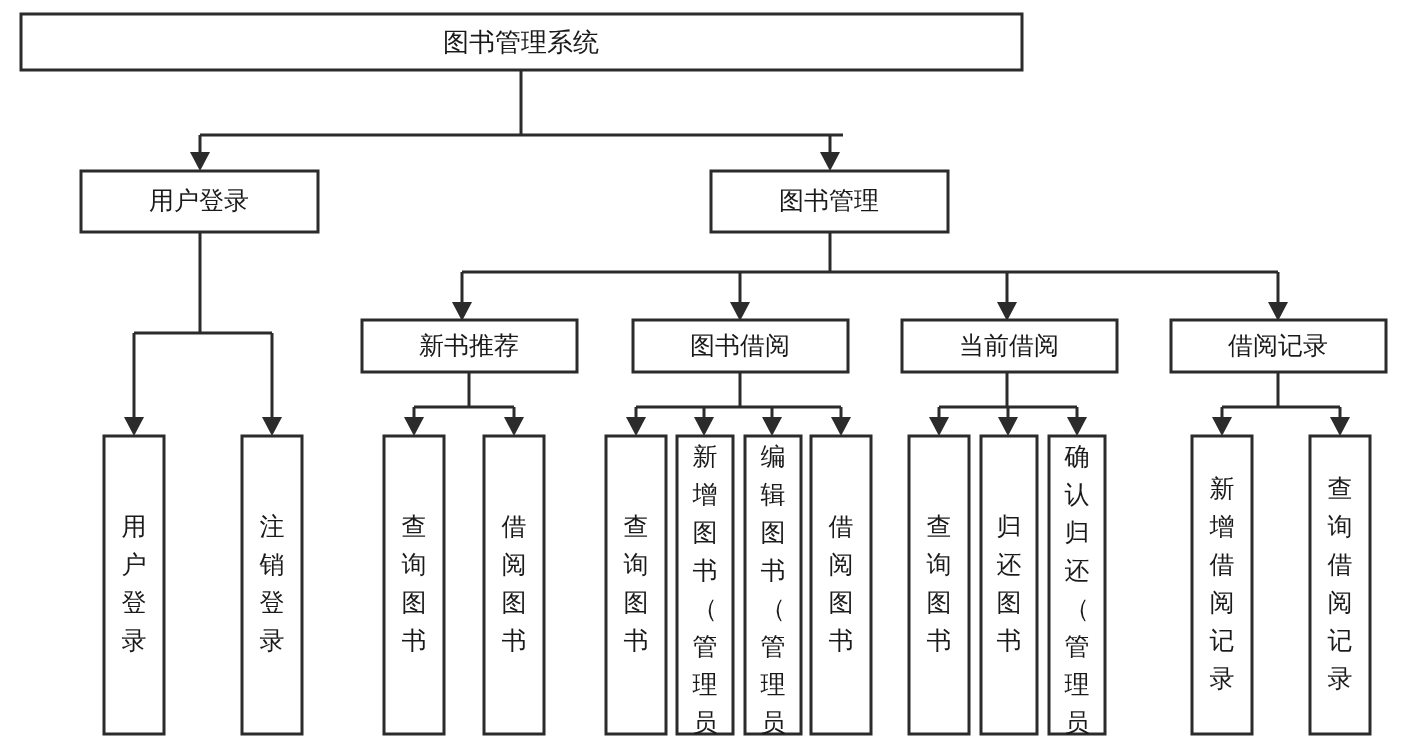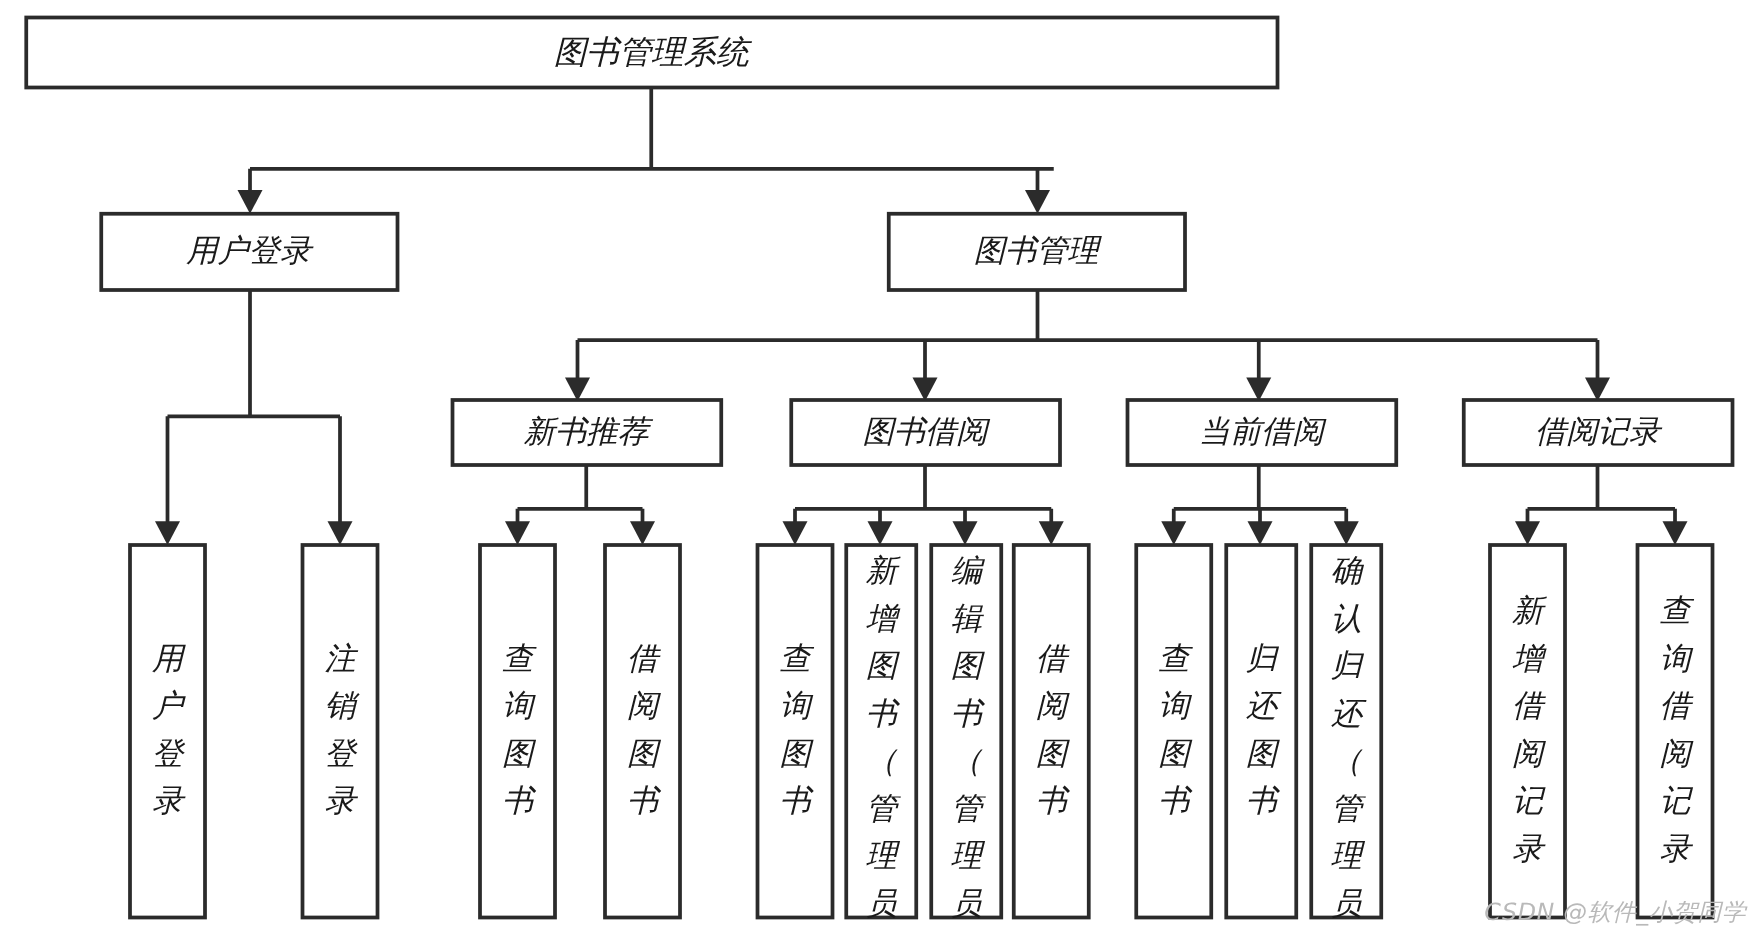--- a/index.html
+++ b/index.html
@@ -11,21 +11,20 @@
   body {
     width: 1405px;
     height: 747px;
     font-family: "DejaVu Sans", "Liberation Sans", sans-serif;
     overflow: hidden;
   }
   #diagram-root {
     position: relative;
     width: 1405px;
     height: 747px;
-    font-style: italic;
   }
   svg.flowchart {
     display: block;
     width: 1405px;
     height: 747px;
   }
   .node-rect {
     fill: #ffffff;
     stroke: #2b2b2b;
     stroke-width: 3;
@@ -247,15 +246,14 @@
       <text class="node-label vertical" x="1222" y="490"><tspan x="1222" dy="0" text-anchor="middle">新</tspan><tspan x="1222" dy="38" text-anchor="middle">增</tspan><tspan x="1222" dy="38" text-anchor="middle">借</tspan><tspan x="1222" dy="38" text-anchor="middle">阅</tspan><tspan x="1222" dy="38" text-anchor="middle">记</tspan><tspan x="1222" dy="38" text-anchor="middle">录</tspan></text>
     </g>
 
     <g>
       <rect class="node-rect" x="1310" y="436" width="60" height="298"></rect>
       <text class="node-label vertical" x="1340" y="490"><tspan x="1340" dy="0" text-anchor="middle">查</tspan><tspan x="1340" dy="38" text-anchor="middle">询</tspan><tspan x="1340" dy="38" text-anchor="middle">借</tspan><tspan x="1340" dy="38" text-anchor="middle">阅</tspan><tspan x="1340" dy="38" text-anchor="middle">记</tspan><tspan x="1340" dy="38" text-anchor="middle">录</tspan></text>
     </g>
 
   </svg>
 
-  <div class="watermark">CSDN @软件_小贺同学</div>
 
 </div>
 
 </body></html>

